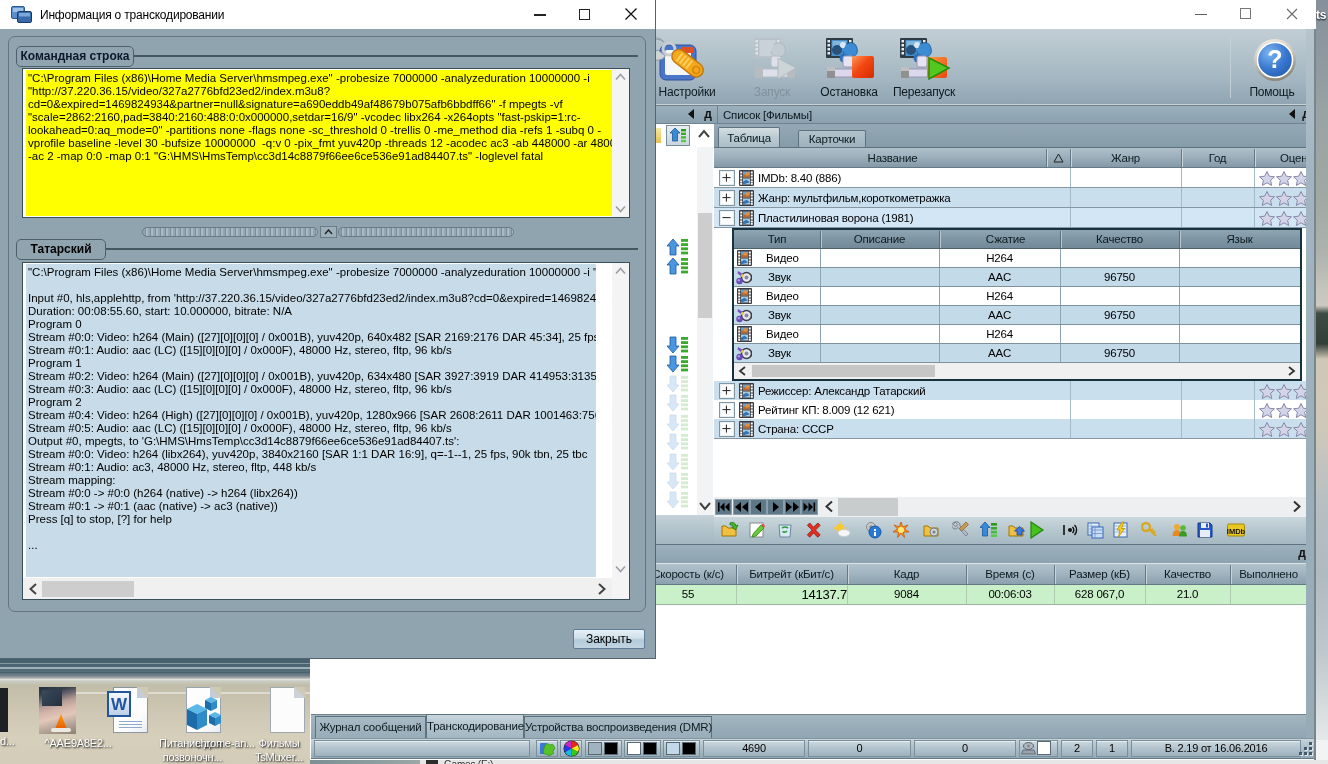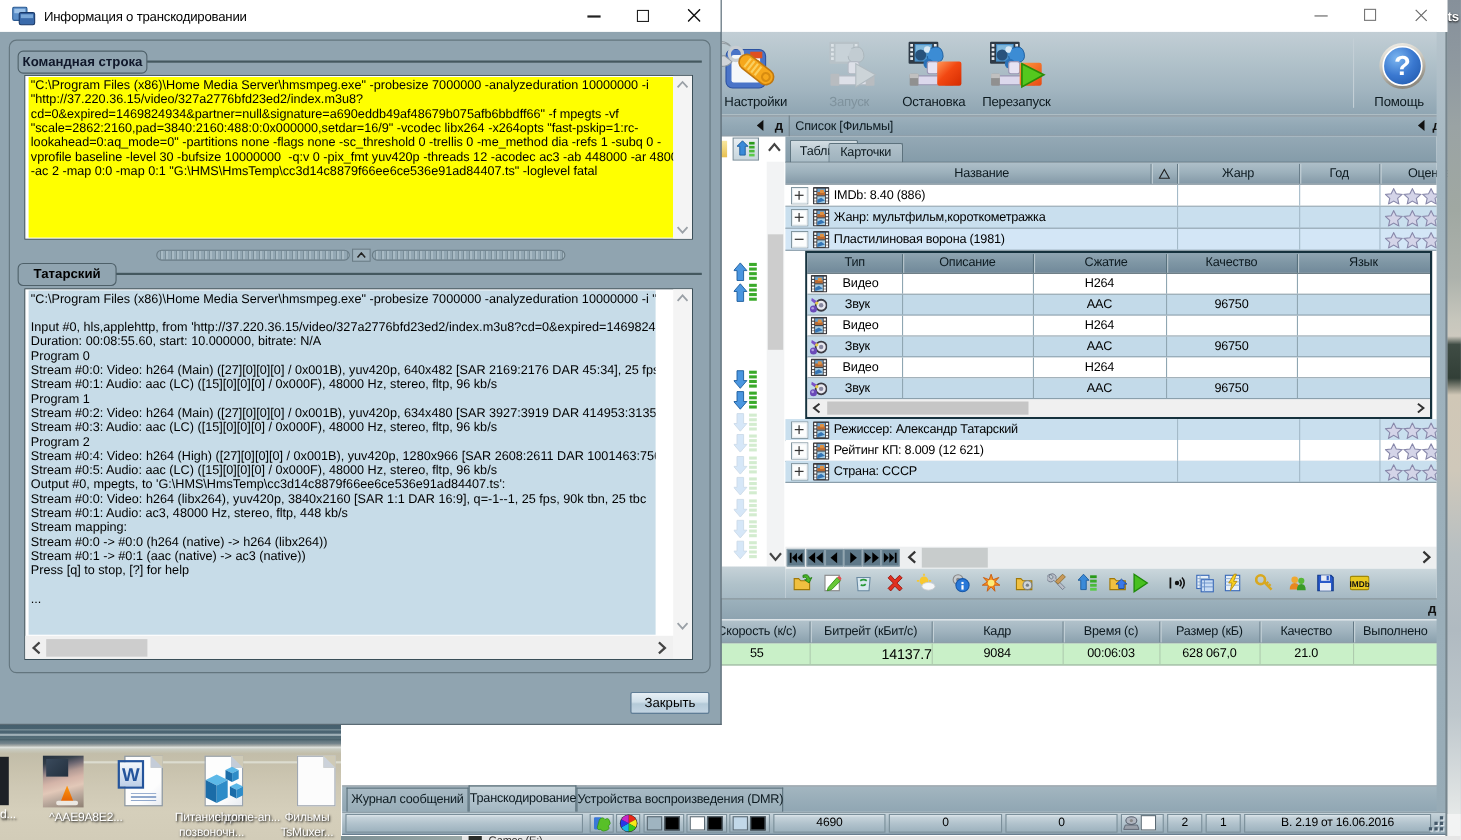--- a/index.html
+++ b/index.html
@@ -278,21 +278,21 @@
   </svg>
 <svg class="abs" style="left:667px;top:491px;opacity:0.22" width="22" height="18" viewBox="0 0 22 18">
     <polygon points="6,17 12,10 9,10 9,1 3,1 3,10 0,10" fill="#4a96e0" stroke="#1a5a9a" stroke-width="0.8"></polygon>
     <rect x="14" y="1.0" width="7" height="2.8" fill="#3aaa2a"></rect>
     <rect x="14" y="5.2" width="7" height="2.8" fill="#3aaa2a"></rect>
     <rect x="14" y="9.4" width="7" height="2.8" fill="#3aaa2a"></rect>
     <rect x="14" y="13.600000000000001" width="7" height="2.8" fill="#3aaa2a"></rect>
   </svg>
 <div class="abs" style="left:714px;top:124px;width:592px;height:24px;background:linear-gradient(180deg,#94a9b5 0%,#849ba9 100%);"></div>
 <div class="abs" style="left:718px;top:127px;width:62px;height:21px;background:linear-gradient(180deg,#d4dee3 0%,#bccbd3 45%,#a9bcc6 100%);border:1px solid #5d727d;border-bottom:none;border-radius:2px 2px 0 0;font-size:11.5px;letter-spacing:-0.2px;text-align:center;line-height:20px;color:#0d1a20;">Таблица</div>
-<div class="abs" style="left:753px;top:130px;width:68px;height:18px;background:linear-gradient(180deg,#b2c2cb 0%,#9db1bc 100%);border:1px solid #5d727d;border-bottom:none;border-radius:2px 2px 0 0;font-size:11.5px;letter-spacing:-0.2px;text-align:center;line-height:17px;color:#0d1a20;">Карточки</div>
+<div class="abs" style="left:798px;top:130px;width:68px;height:18px;background:linear-gradient(180deg,#b2c2cb 0%,#9db1bc 100%);border:1px solid #5d727d;border-bottom:none;border-radius:2px 2px 0 0;font-size:11.5px;letter-spacing:-0.2px;text-align:center;line-height:17px;color:#0d1a20;">Карточки</div>
 <div class="abs" style="left:714px;top:147px;width:592px;height:1px;background:#5d727d;"></div>
 <div class="abs" style="left:714px;top:148px;width:592px;height:349px;background:#fff;"></div>
 <div class="abs" style="left:714px;top:148px;width:592px;height:20px;background:linear-gradient(180deg,#aebfc9 0%,#9db1bc 45%,#8499a7 100%);border-bottom:1px solid #647985;"></div>
 <div class="abs" style="left:1046px;top:149px;width:1px;height:18px;background:#647985;"></div>
 <div class="abs" style="left:1047px;top:149px;width:1px;height:18px;background:#c8d4da;"></div>
 <div class="abs" style="left:1070px;top:149px;width:1px;height:18px;background:#647985;"></div>
 <div class="abs" style="left:1071px;top:149px;width:1px;height:18px;background:#c8d4da;"></div>
 <div class="abs" style="left:1181px;top:149px;width:1px;height:18px;background:#647985;"></div>
 <div class="abs" style="left:1182px;top:149px;width:1px;height:18px;background:#c8d4da;"></div>
 <div class="abs" style="left:1254px;top:149px;width:1px;height:18px;background:#647985;"></div>

